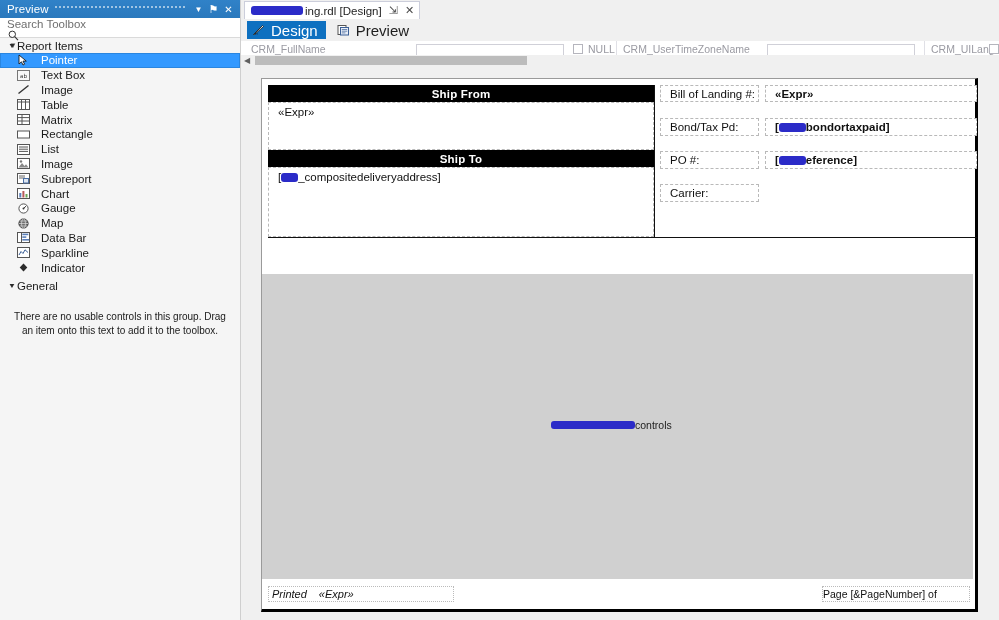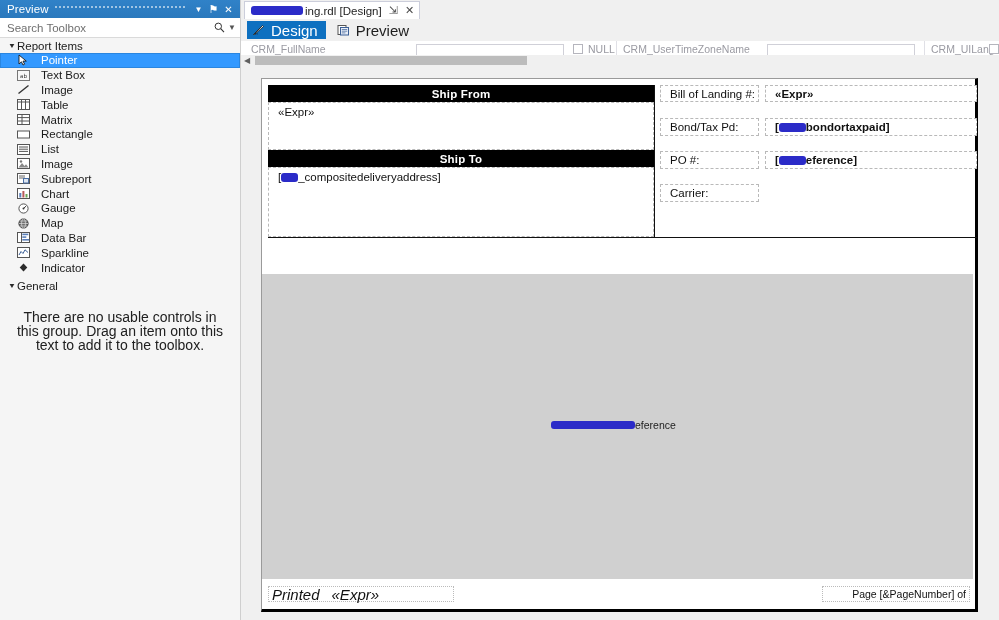--- a/index.html
+++ b/index.html
@@ -50,23 +50,24 @@
     width: 15px; height: 16px;
     display: inline-flex; align-items: center; justify-content: center;
     color: #ffffff;
     font-size: 11px;
     cursor: default;
   }
   #toolbox-search {
     height: 20px;
     border-bottom: 1px solid #dadada;
     background: #ffffff;
-    display: flex; align-items: center;
+    display: flex; align-items: flex-start;
     padding: 0 4px 0 7px;
     box-sizing: border-box;
+    flex-direction: column;
   }
   #toolbox-search-input {
     flex: 1 1 auto;
     border: 0; outline: 0;
     font-family: "Liberation Sans", sans-serif;
     font-size: 11.5px;
     color: #606060;
     background: transparent;
     padding: 0;
   }
@@ -105,21 +106,21 @@
     padding-left: 14px;
   }
   .tb-item .ico {
     width: 16px; height: 13px;
     margin-right: 10px;
     display: flex; align-items: center; justify-content: center;
     flex: 0 0 16px;
   }
   .tb-empty {
     padding: 16px 12px 0 12px;
-    font-size: 14px;
+    font-size: 10px;
     color: #202020;
     text-align: center;
     line-height: 14px;
   }
 
   
   #docarea {
     position: absolute;
     left: 241px; top: 0; right: 0; bottom: 0;
     background: #f0f0f0;
@@ -274,33 +275,33 @@
     white-space: nowrap;
   }
 
   #footer-printed {
     position: absolute;
     left: 6px; top: 507px;
     width: 186px; height: 16px;
     border: 1px dotted #bbb;
     display: flex; align-items: center;
     padding-left: 3px;
-    font-size: 15px;
+    font-size: 11px;
     font-style: italic;
     color: #111;
     box-sizing: border-box;
     background: #fff;
   }
   #footer-printed .pv { margin-left: 12px; font-style: italic; }
   #footer-page {
     position: absolute;
     left: 560px; top: 507px;
     width: 148px; height: 16px;
     border: 1px dotted #bbb;
-    display: flex; align-items: center; justify-content: flex-end;
+    display: flex; align-items: center; 
     padding-right: 3px;
     font-size: 10.5px;
     color: #111;
     box-sizing: border-box;
     background: #fff;
   }
 
   svg { display: block; }
 </style>
 </head>
@@ -611,21 +612,21 @@
         <div class="rblock dashed cellbox" style="left:398px; top:105px; width:99px; height:18px;">
           <span>Carrier:</span>
         </div>
 
         <div class="rblock" style="left:6px; top:158px; width:709px; height:1px; background:#111;"></div>
 
 
         <div id="gray-body">
           <div id="subreport">
             <span class="redact" style="width:84px;height:8px;"></span>
-              <span>eference</span>
+              <span>controls</span>
           </div>
         </div>
 
         <div id="footer-printed">
           <span>Printed</span>
           <span class="pv">«Expr»</span>
         </div>
         <div id="footer-page">
           <span>Page [&amp;PageNumber] of</span>
         </div>

